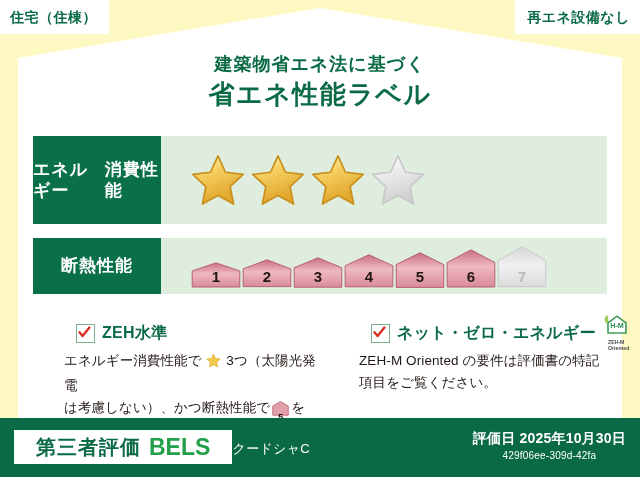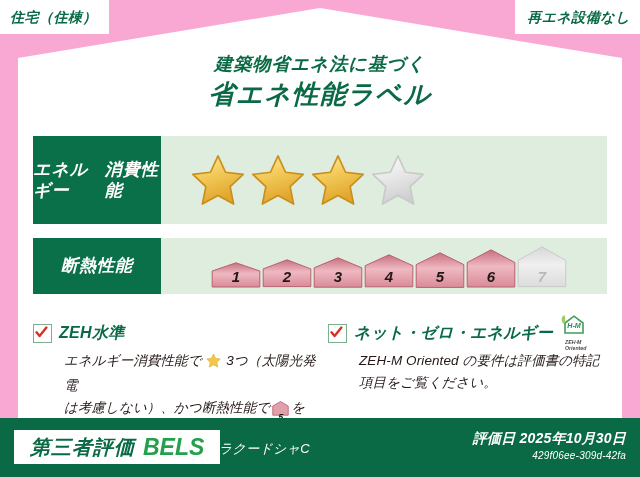--- a/index.html
+++ b/index.html
@@ -6,22 +6,21 @@
   body{
     width:640px;height:477px;
     background:#0b6b44;
     font-family:"Liberation Sans","DejaVu Sans",sans-serif;
     overflow:hidden;
     position:relative;
     -webkit-font-smoothing:antialiased;
   }
   #label-root{
     position:absolute;inset:0;
-    background:#f9a8d4;
-    font-style:italic;
+    background:#fef9c3;
   }
 
   
   .corner-badge{
     position:absolute;
     background:#ffffff;
     color:#0a6a45;
     font-weight:bold;
     font-size:14px;
     line-height:1;
@@ -63,21 +62,21 @@
   }
 
   
   .perf-row{
     position:absolute;
     left:33px;width:574px;
     background:#dfeddf;
     display:flex;align-items:stretch;
   }
   #row-energy{top:136px;height:88px;}
-  #row-insul{top:238px;height:56px;gap:20px;}
+  #row-insul{top:238px;height:56px;}
 
   .perf-label{
     background:#0a7049;
     color:#ffffff;
     font-weight:bold;
     display:flex;flex-direction:row;
     align-items:center;justify-content:center;
     flex:0 0 auto;
     letter-spacing:1px;
     line-height:1.25;
@@ -125,20 +124,21 @@
     position:absolute;
     top:322px;
   }
   #info-left{left:33px;width:285px;}
   #info-right{left:328px;width:282px;}
 
   .info-head{
     display:flex;align-items:center;
     margin-bottom:6px;
     height:22px;
+    margin-left:43px;
   }
   .checkbox{
     width:17px;height:17px;
     border:1.4px solid #7fae8f;
     background:#fff;
     margin-right:7px;
     flex:0 0 auto;
     position:relative;
   }
   .checkbox svg{position:absolute;left:1px;top:1px;}
@@ -167,35 +167,35 @@
 
   
   #footer{
     position:absolute;left:0;right:0;bottom:0;height:59px;
     background:#0a6a45;
   }
   #bels-box{
     position:absolute;left:14px;top:12px;
     height:34px;background:#ffffff;
     display:flex;align-items:center;
-    padding:0 16px;
+    padding:0 22px;
   }
   #bels-jp{
     color:#0a6a45;font-weight:bold;font-size:20px;letter-spacing:1px;line-height:1;
   }
   #bels-en{
     color:#22a04b;font-weight:bold;font-size:23px;letter-spacing:0px;line-height:1;margin-left:8px;
   }
   #building-name{
     position:absolute;left:219px;top:24px;
     color:#ffffff;font-size:13px;line-height:1;letter-spacing:0.3px;
   }
   #footer-right{
     position:absolute;right:14px;top:13px;
-    text-align:right;color:#ffffff;
+    text-align:center;color:#ffffff;
   }
   #eval-date{font-size:14px;font-weight:bold;line-height:1;letter-spacing:0.2px;}
   #eval-id{font-size:10px;line-height:1;margin-top:6px;letter-spacing:0.2px;}
 </style>
 </head>
 <body>
 
 <div id="label-root">
 
   <div id="house-body"></div>

